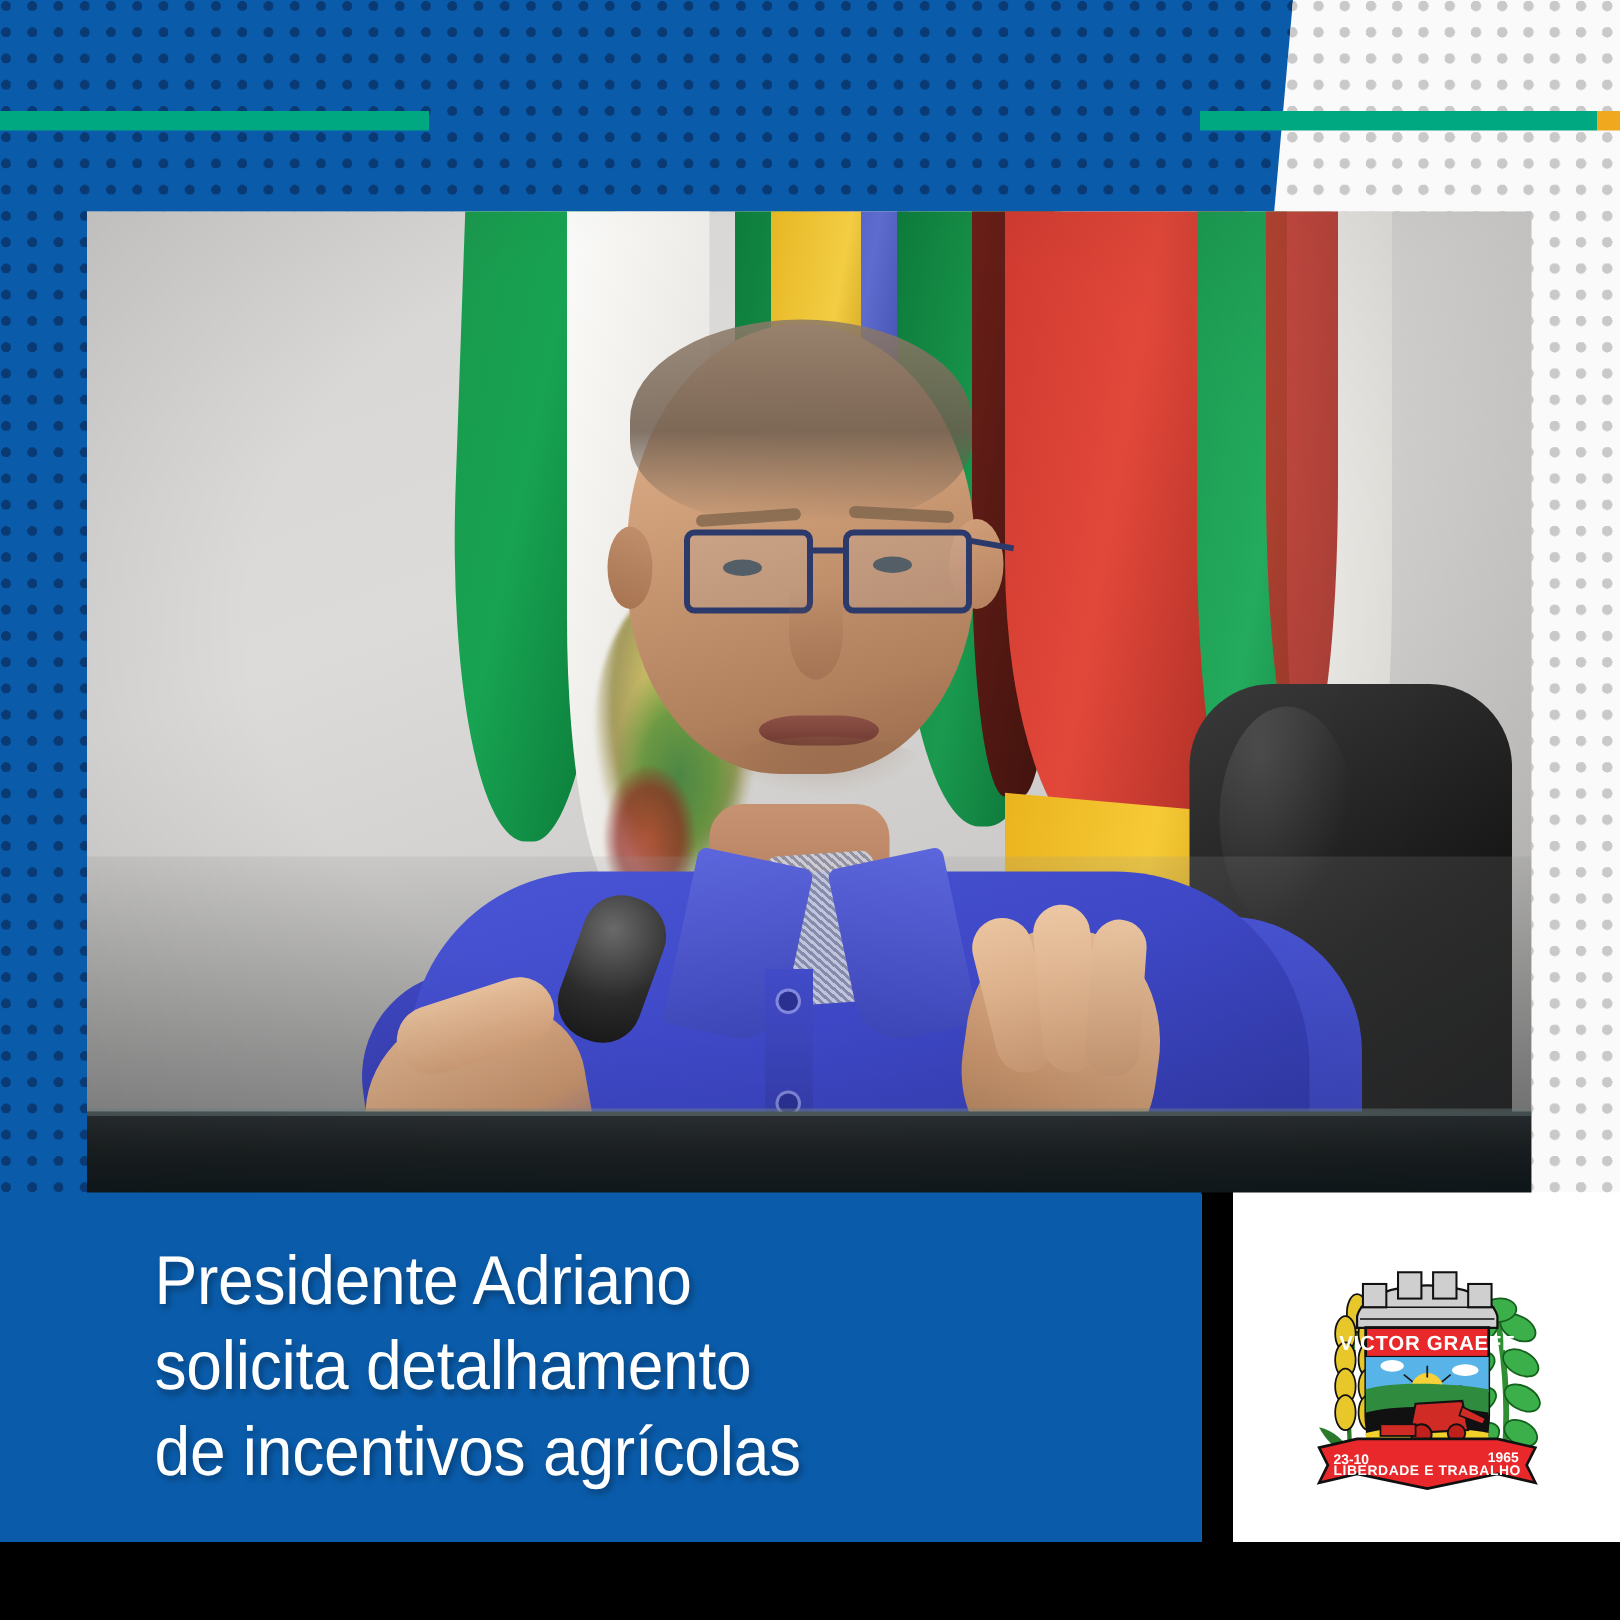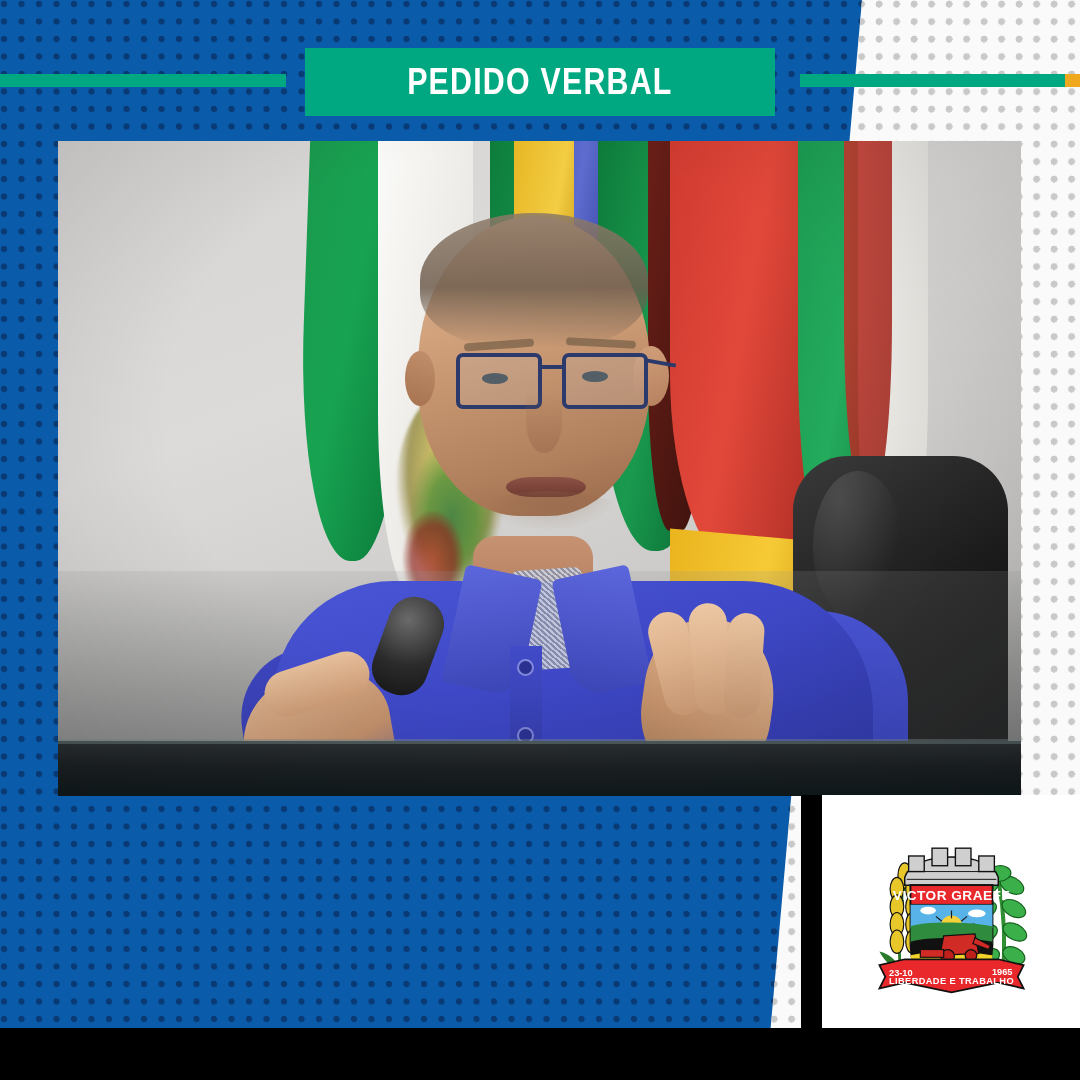--- a/index.html
+++ b/index.html
@@ -257,23 +257,20 @@
 
 <div class="canvas">
 
   <div class="bg-blue-dots"></div>
   <div class="bg-white-wedge"></div>
 
   <div class="bar-left"></div>
   <div class="bar-right"></div>
   <div class="bar-right-tip"></div>
 
-  <div class="badge">
-    <span class="badge-text">PEDIDO VERBAL</span>
-  </div>
 
   <div class="photo">
     <div class="ph-wall"></div>
 
     <div class="flag f-green1"></div>
     <div class="flag f-white1"></div>
     <div class="f-crest1"></div>
     <div class="f-crest1b"></div>
     <div class="f-crest1c"></div>
     <div class="flag f-green2"></div>
@@ -338,20 +335,27 @@
     <div class="mic-head"></div>
     <div class="hand-l"></div>
     <div class="hand-l-f"></div>
 
     <div class="table"></div>
     <div class="table-edge"></div>
 
     <div class="ph-shade"></div>
   </div>
 
+  <div class="caption">
+    <div class="caption-text">
+      <span class="caption-line">Presidente Adriano</span>
+      <span class="caption-line">solicita detalhamento</span>
+      <span class="caption-line">de incentivos agrícolas</span>
+    </div>
+  </div>
 
   <div class="gap-black"></div>
 
   <div class="logobox">
     <div class="crest">
       <svg viewBox="0 0 200 195" width="195" height="190">
 
         <g>
           <path d="M48 165 C45 130 46 100 52 72" stroke="#2b7a2b" stroke-width="3" fill="none"></path>
           <path d="M48 160 C36 152 30 146 26 138 C36 140 44 148 48 156 Z" fill="#2b7a2b"></path>

